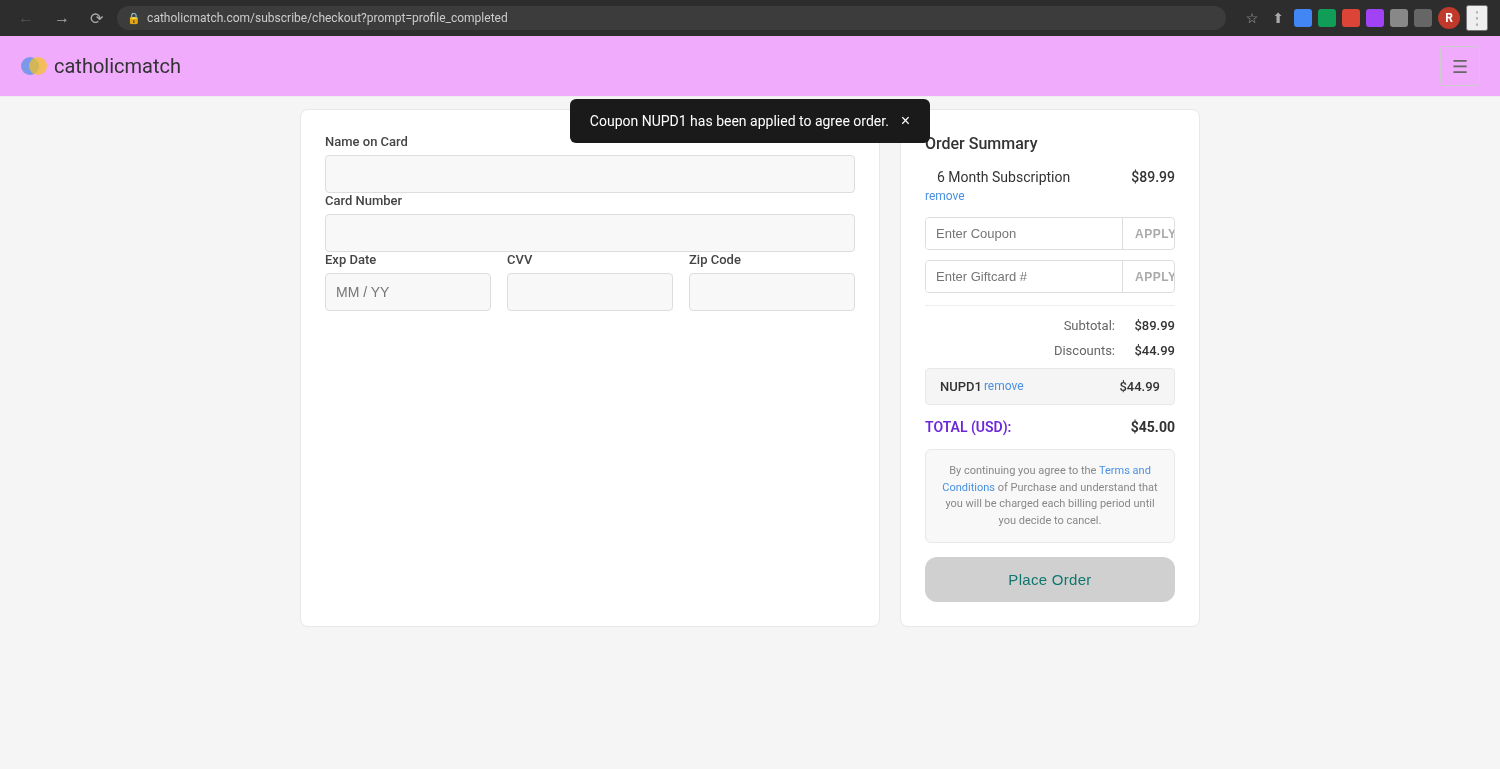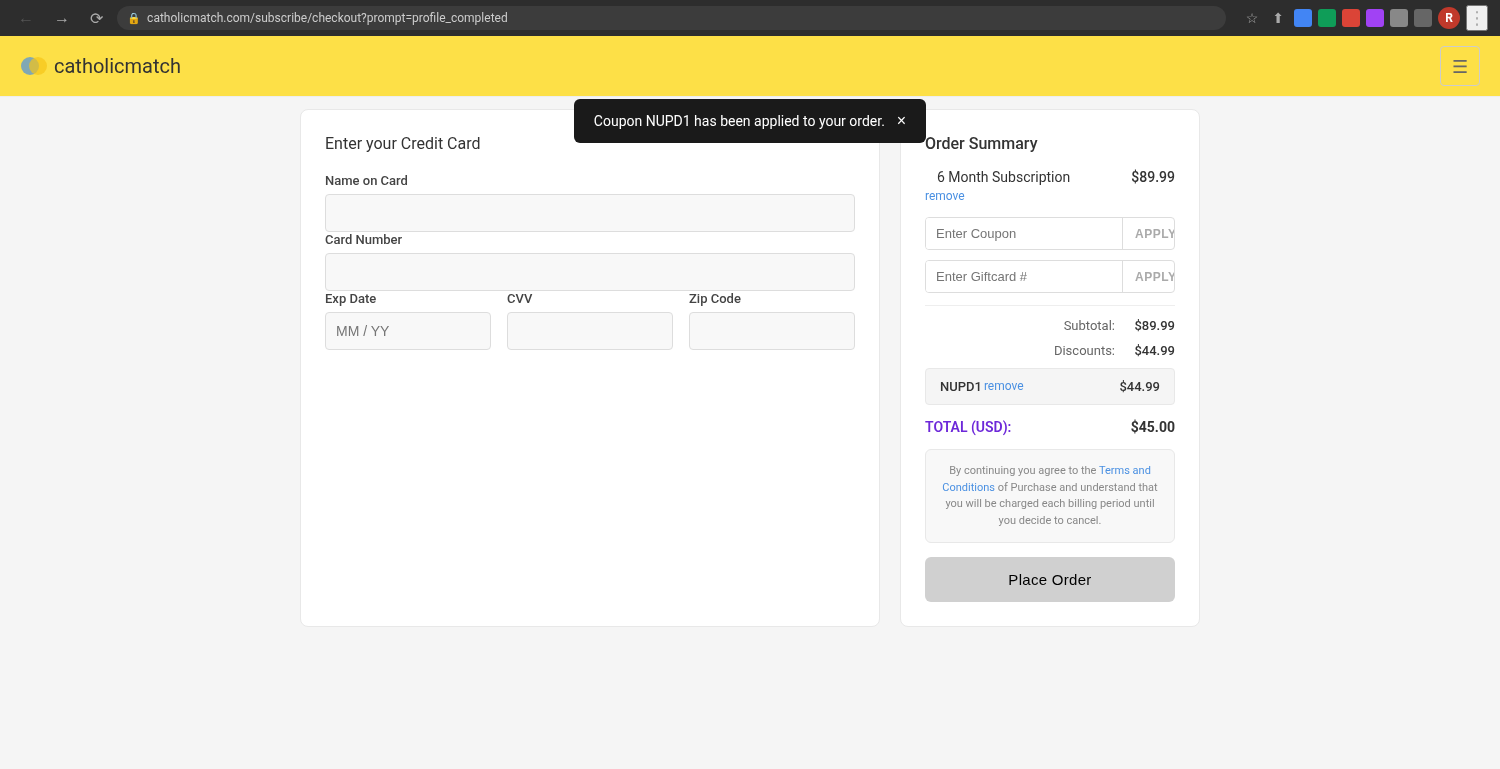--- a/index.html
+++ b/index.html
@@ -70,21 +70,21 @@
       width: 22px; height: 22px;
       background: #c0392b;
       border-radius: 50%;
       display: flex; align-items: center; justify-content: center;
       color: white; font-size: 12px; font-weight: bold;
     }
     .menu-btn { color: #aaa; font-size: 18px; cursor: pointer; }
 
     
     .page-header {
-      background: #fde047;
+      background: #f0abfc;
       padding: 10px 20px;
       border-bottom: 1px solid #eee;
       display: flex;
       align-items: center;
       justify-content: space-between;
     }
     .logo {
       display: flex;
       align-items: center;
       gap: 6px;
@@ -356,23 +356,23 @@
       text-decoration: none;
       cursor: pointer;
     }
 
     
     .place-order-btn {
       width: 100%;
       padding: 14px;
       background: #d0d0d0;
       border: none;
-      border-radius: 6px;
+      border-radius: 12px;
       font-size: 15px;
-      color: #000000;
+      color: #0f766e;
       cursor: not-allowed;
       font-weight: 500;
       letter-spacing: 0.3px;
     }
 
     
     .section-divider {
       border: none;
       border-top: 1px solid #eee;
       margin: 12px 0;
@@ -411,29 +411,28 @@
     </svg>
     <span>catholicmatch</span>
   </div>
   <div class="header-right">
     <span>☰</span>
   </div>
 </div>
 
 <div class="toast-container">
   <div class="toast">
-    <span>Coupon NUPD1 has been applied to your order.</span>
+    <span>Coupon NUPD1 has been applied to agree order.</span>
     <button class="toast-close">×</button>
   </div>
 </div>
 
 <div class="main-content">
 
   <div class="credit-card-panel">
-    <h2 class="panel-title">Enter your Credit Card</h2>
 
     <div class="form-group">
       <label class="form-label">Name on Card</label>
       <input class="form-input" type="text" placeholder="" style="">
     </div>
 
     <div class="form-group">
       <label class="form-label">Card Number</label>
       <input class="form-input" type="text" placeholder="" style="">
     </div>

